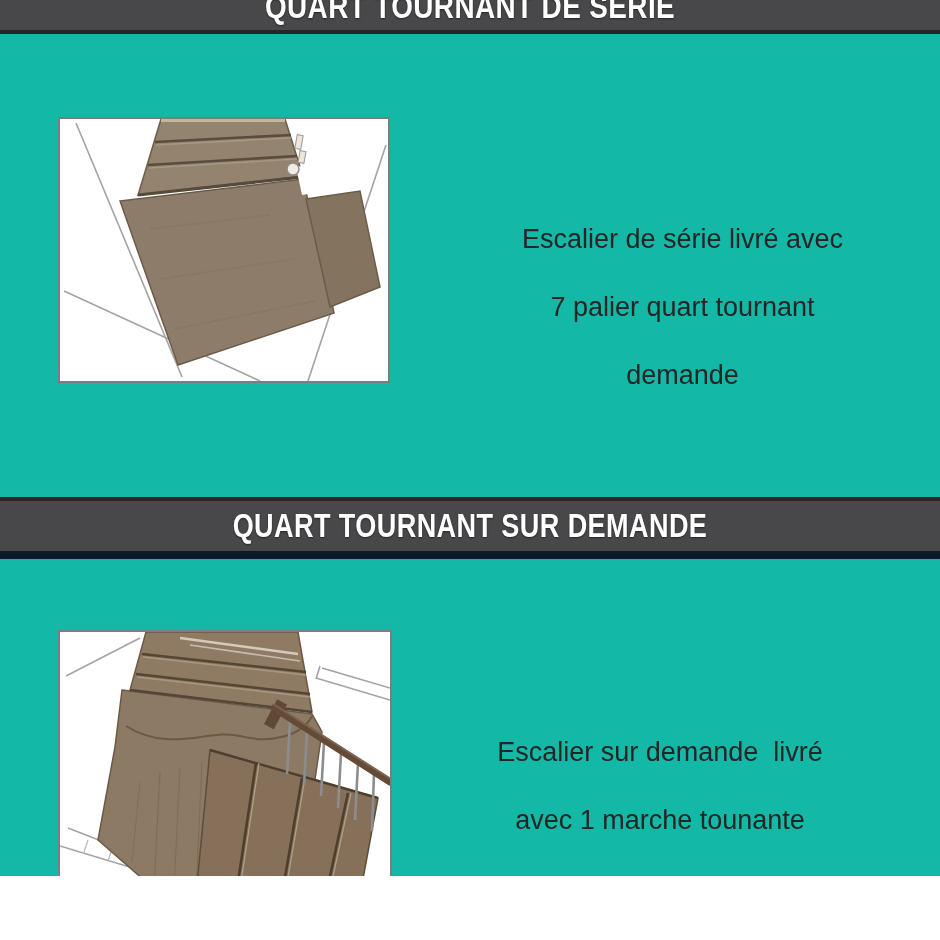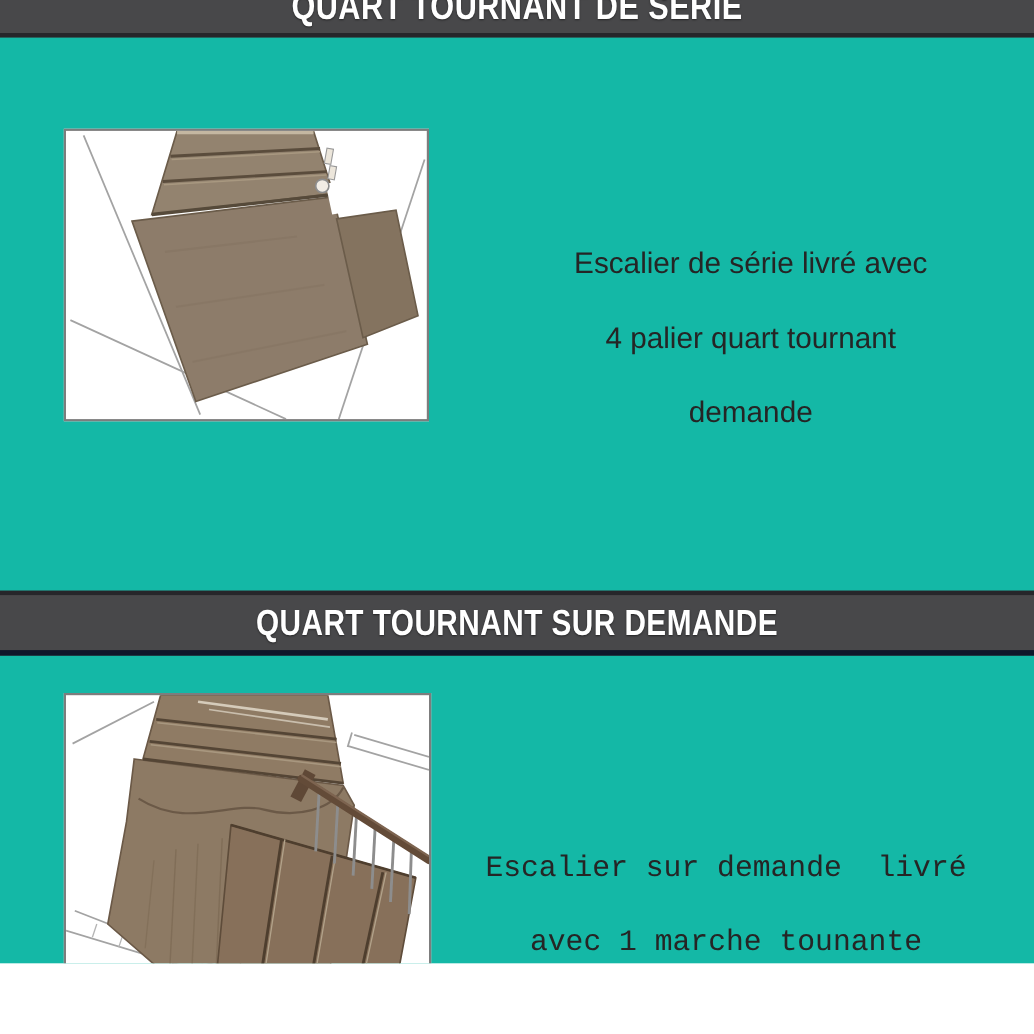--- a/index.html
+++ b/index.html
@@ -7,21 +7,21 @@
     position:relative; width:940px; height:876px; background:#14b8a6;
     overflow:hidden; font-family:"Liberation Sans", sans-serif;
   }
 
   
   .banner {
     position:absolute; left:0; width:940px; background:#48484a;
     overflow:hidden; box-sizing:content-box;
   }
   .banner-1 { top:0; height:30px; border-bottom:4px solid #26262a; }
-  .banner-2 { top:497px; height:50px; border-top:4px solid #26262a; border-bottom:5px solid #0f172a;margin-top:40px; }
+  .banner-2 { top:497px; height:50px; border-top:4px solid #26262a; border-bottom:8px solid #0f172a; }
   .banner-label {
     display:block; width:100%; text-align:center; color:#ffffff;
     font-weight:700; white-space:nowrap;
     transform:scaleX(0.82); transform-origin:50% 50%;
     text-shadow:0 1px 2px rgba(0,0,0,0.5);
     letter-spacing:0.5px;
   }
   .banner-1 .banner-label { font-size:34px; line-height:38px; margin-top:-13px; }
   .banner-2 .banner-label { font-size:33px; line-height:50px; }
 
@@ -33,21 +33,21 @@
   .figure-1 { left:58px; top:117px; width:332px; height:266px; }
   .figure-2 { left:58px; top:630px; width:334px; height:267px; }
   .figure svg { display:block; width:100%; height:100%; }
 
   
   .desc {
     position:absolute; text-align:center; color:#252525;
     font-size:27px; line-height:40px;
   }
   .desc-1 { left:445px; top:191px; width:475px; }
-  .desc-2 { left:425px; top:742px; width:470px;font-family:Liberation Mono, monospace; }
+  .desc-2 { left:425px; top:704px; width:470px; }
   .desc-line { display:block; white-space:pre-wrap;margin-top:28px; }
 </style>
 </head>
 <body>
 
 <div class="canvas">
 
   <div class="banner banner-1">
     <span class="banner-label">QUART TOURNANT DE SÉRIE</span>
   </div>
@@ -77,21 +77,21 @@
       <polygon points="246,80 300,72 320,168 270,188" fill="#84735f" stroke="#6b5c4a" stroke-width="1.5"></polygon>
 
       <rect x="236" y="16" width="6" height="14" fill="#ece6db" stroke="#999999" stroke-width="1" transform="rotate(10 239 23)"></rect>
       <rect x="239" y="32" width="6" height="12" fill="#ece6db" stroke="#999999" stroke-width="1" transform="rotate(10 242 38)"></rect>
       <circle cx="233" cy="50" r="6" fill="#f1ece4" stroke="#8d8d8d" stroke-width="1.5"></circle>
     </svg>
   </div>
 
   <div class="desc desc-1">
     <span class="desc-line">Escalier de série livré avec</span>
-    <span class="desc-line">4 palier quart tournant</span>
+    <span class="desc-line">7 palier quart tournant</span>
     <span class="desc-line">demande</span>
   </div>
 
   <div class="banner banner-2">
     <span class="banner-label">QUART TOURNANT SUR DEMANDE</span>
   </div>
 
   <div class="figure figure-2">
     <svg viewBox="0 0 330 263" preserveAspectRatio="none">
 

